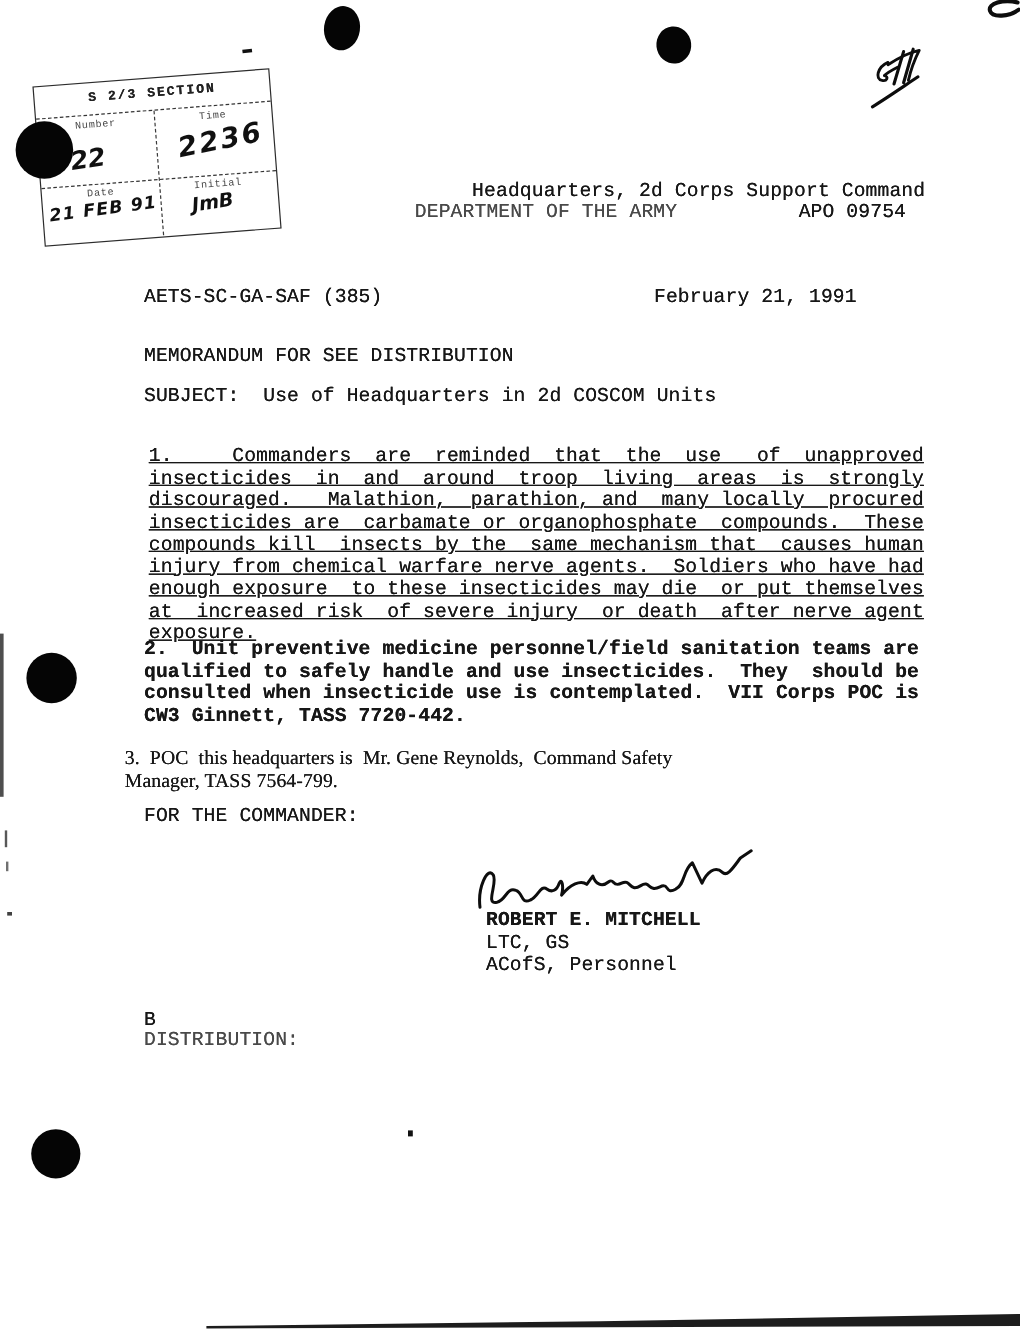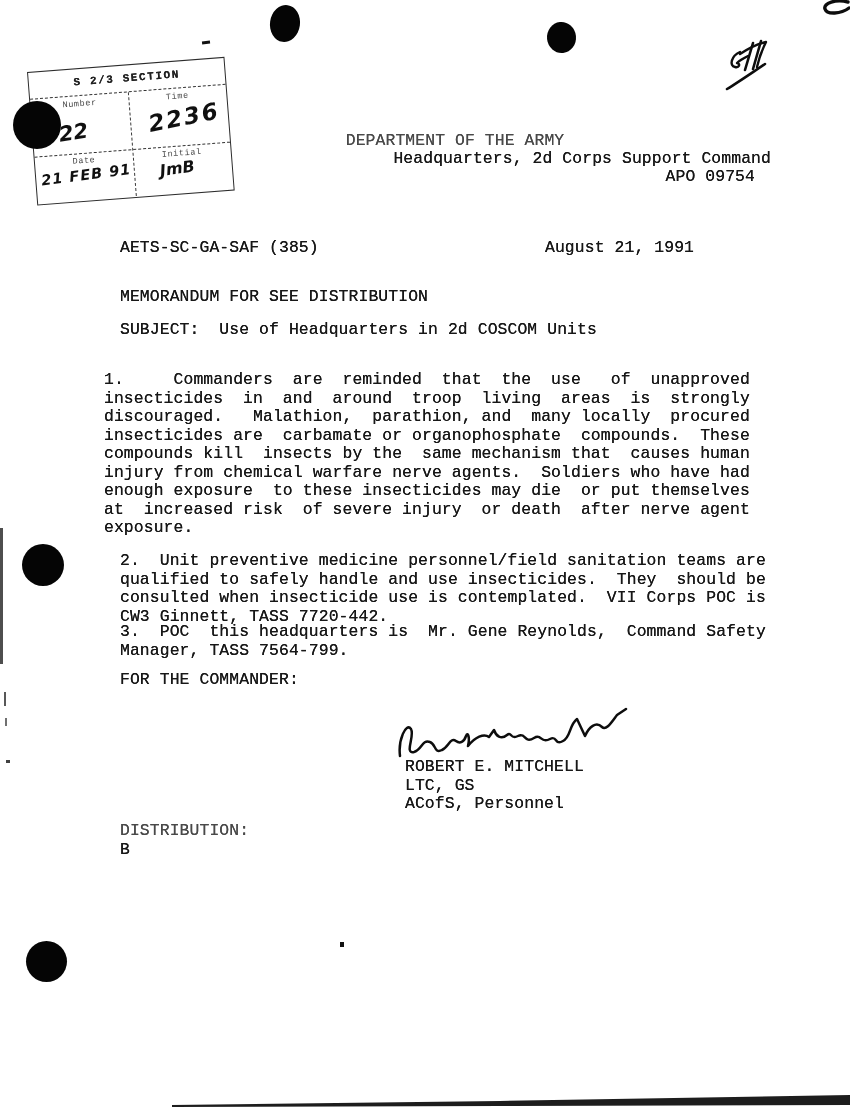--- a/index.html
+++ b/index.html
@@ -17,21 +17,21 @@
   .typewriter {
     position: absolute;
     font-family: "Liberation Mono", monospace;
     font-size: 16.4px;
     line-height: 18.5px;
     letter-spacing: 0.1px;
     color: #171717;
     white-space: pre;
     text-shadow: 0 0 0.45px #171717;
   }
-  .degraded { opacity: 0.78; }
+  .degraded { opacity: 0.78; margin-top: 36px; }
 
   
   .stamp {
     position: absolute;
     left: 27px; top: 72px;
     width: 198px; height: 134px;
     border: 1.6px solid #2c2c2c;
     transform: rotate(-4.4deg);
     transform-origin: 0 0;
     background: rgba(255,255,255,0.0);
@@ -144,48 +144,48 @@
     </div>
   </div>
 
   <div class="dot redaction-dot"></div>
 
   <div class="typewriter degraded" style="left:155px; top:132px; width:600px; text-align:center;">DEPARTMENT OF THE ARMY</div>
   <div class="typewriter" style="left:171px; top:150px; width:600px; text-align:right;">Headquarters, 2d Corps Support Command</div>
   <div class="typewriter" style="left:155px; top:168px; width:600px; text-align:right;">APO 09754</div>
 
   <div class="typewriter" style="left:120px; top:239px;">AETS-SC-GA-SAF (385)</div>
-  <div class="typewriter" style="left:545px; top:239px;">August 21, 1991</div>
+  <div class="typewriter" style="left:545px; top:239px;">February 21, 1991</div>
 
   <div class="typewriter" style="left:120px; top:288px;">MEMORANDUM FOR SEE DISTRIBUTION</div>
   <div class="typewriter" style="left:120px; top:321px;">SUBJECT:  Use of Headquarters in 2d COSCOM Units</div>
 
-  <div class="typewriter" style="left:104px; top:371px;">1.     Commanders  are  reminded  that  the  use   of  unapproved
+  <div class="typewriter" style="left:124px; top:371px;text-decoration:underline;">1.     Commanders  are  reminded  that  the  use   of  unapproved
 insecticides  in  and  around  troop  living  areas  is  strongly
 discouraged.   Malathion,  parathion, and  many locally  procured
 insecticides are  carbamate or organophosphate  compounds.  These
 compounds kill  insects by the  same mechanism that  causes human
 injury from chemical warfare nerve agents.  Soldiers who have had
 enough exposure  to these insecticides may die  or put themselves
 at  increased risk  of severe injury  or death  after nerve agent
 exposure.</div>
-  <div class="typewriter" style="left:120px; top:552px;">2.  Unit preventive medicine personnel/field sanitation teams are
+  <div class="typewriter" style="left:120px; top:532px;font-weight:bold;">2.  Unit preventive medicine personnel/field sanitation teams are
 qualified to safely handle and use insecticides.  They  should be
 consulted when insecticide use is contemplated.  VII Corps POC is
 CW3 Ginnett, TASS 7720-442.</div>
-  <div class="typewriter" style="left:120px; top:623px;">3.  POC  this headquarters is  Mr. Gene Reynolds,  Command Safety
+  <div class="typewriter" style="left:104px; top:623px;font-family:Liberation Serif, serif;">3.  POC  this headquarters is  Mr. Gene Reynolds,  Command Safety
 Manager, TASS 7564-799.</div>
 
   <div class="typewriter" style="left:120px; top:671px;">FOR THE COMMANDER:</div>
 
   <svg class="sig-svg" style="left:392px; top:706px;" width="252" height="58" viewBox="0 0 252 58">
     <path d="M8,50 C6,34 14,16 19,23 C23,30 12,48 22,46 C30,44 30,33 38,36 C44,38 42,48 50,44 C57,41 58,31 64,35 C68,38 72,36 74,30 C76,25 78,32 76,40 C83,31 92,27 97,31 L102,24 C104,30 109,34 115,29 C120,25 118,34 126,30 C134,26 132,38 142,32 C150,27 148,38 158,33 C166,29 162,40 171,35 C179,31 177,19 185,13 L193,30 C197,21 204,15 210,21 C214,25 219,17 225,9 L234,3" stroke-width="2.5"></path>
   </svg>
 
-  <div class="typewriter" style="left:405px; top:758px;">ROBERT E. MITCHELL</div>
+  <div class="typewriter" style="left:405px; top:758px;font-weight:bold;">ROBERT E. MITCHELL</div>
   <div class="typewriter" style="left:405px; top:776.5px;text-align:center;">LTC, GS</div>
   <div class="typewriter" style="left:405px; top:795px;font-family:Liberation Mono, monospace;">ACofS, Personnel</div>
 
   <div class="typewriter degraded" style="left:120px; top:822px;">DISTRIBUTION:</div>
   <div class="typewriter" style="left:120px; top:840.5px;">B</div>
 
   <svg class="bottom-edge" width="850" height="1110" viewBox="0 0 850 1110">
     <polygon points="172,1105 500,1101 850,1095 850,1105 500,1106 172,1107" fill="#0a0a0a" stroke="none" opacity="0.92"></polygon>
   </svg>
 

